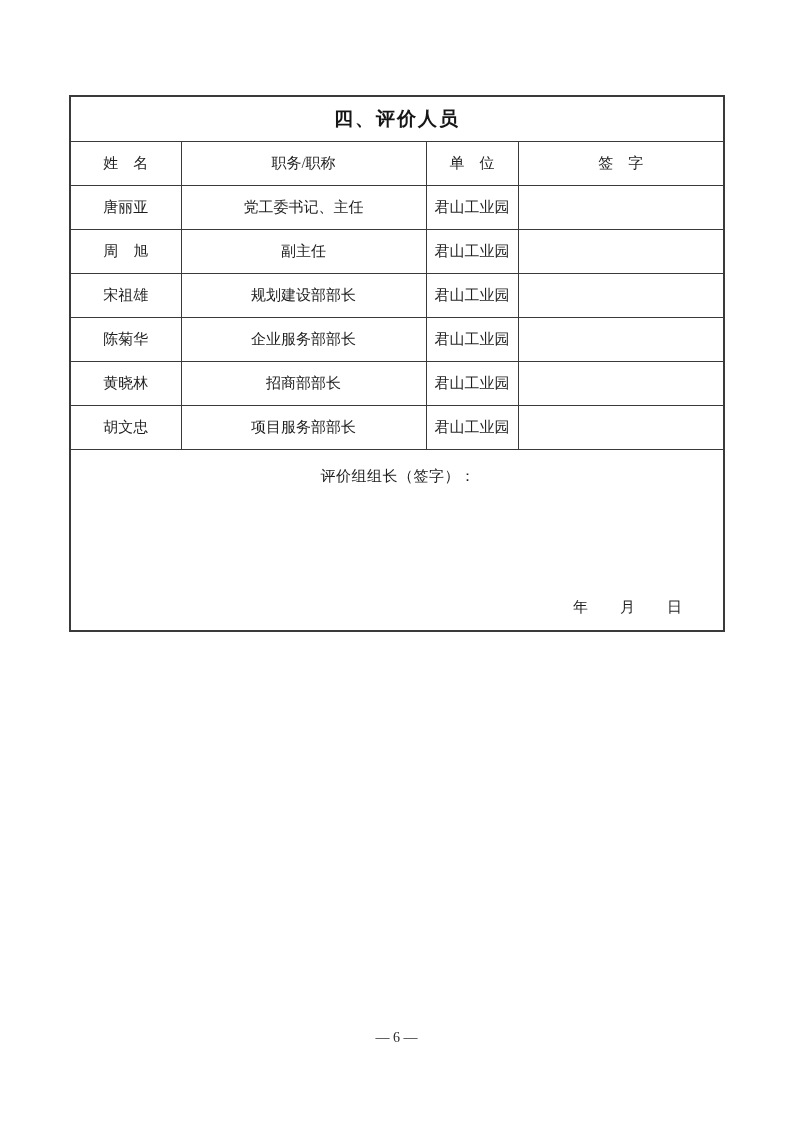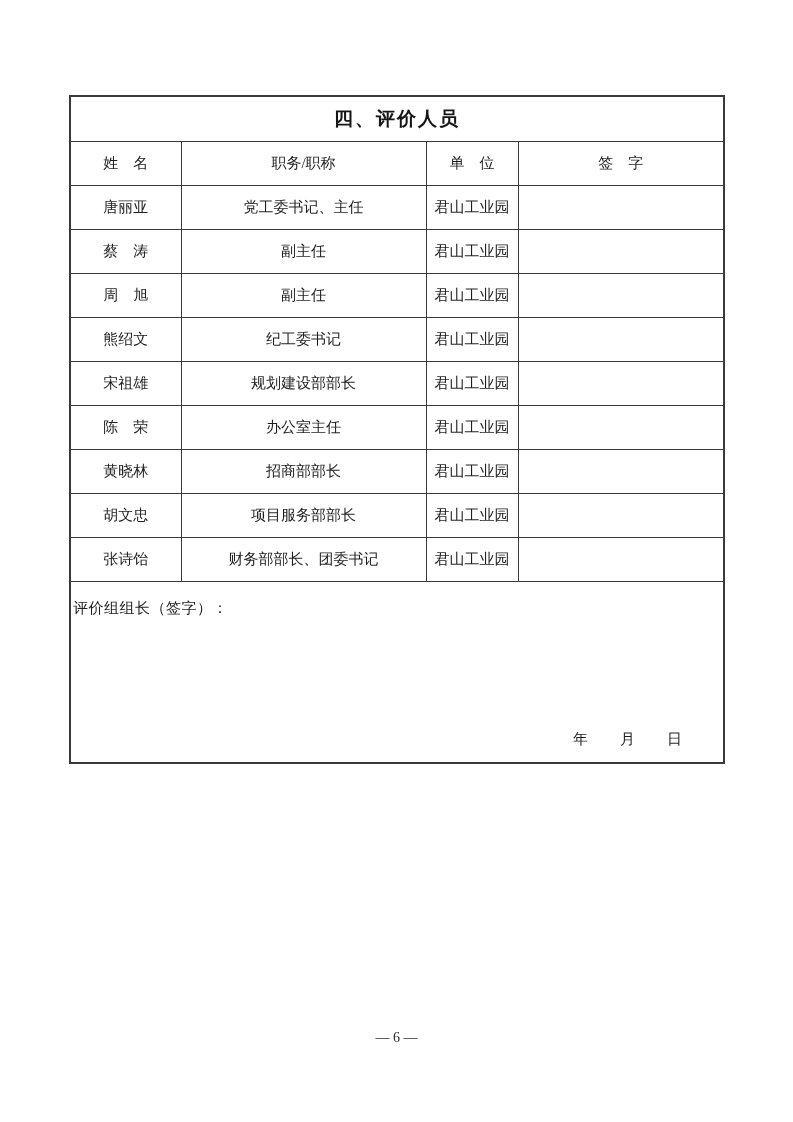--- a/index.html
+++ b/index.html
@@ -44,20 +44,21 @@
   .footer-row td {
     height: 180px;
     text-align: left;
     vertical-align: top;
     position: relative;
   }
   .leader-label {
     padding: 17px 0 0 2px;
     font-size: 15px;
     letter-spacing: 0.5px;
+    text-align: center;
   }
   .date-line {
     position: absolute;
     right: 41px;
     bottom: 13px;
     display: flex;
     gap: 32px;
     font-size: 15px;
   }
   .page-number {
@@ -94,77 +95,59 @@
       </tr>
     </tbody>
     <tbody id="rows-container">
   <tr class="data-row">
     <td class="c-name">唐丽亚</td>
     <td class="c-pos">党工委书记、主任</td>
     <td class="c-unit">君山工业园</td>
     <td class="c-sig"></td>
   </tr>
 
-  <tr class="data-row">
-    <td class="c-name">蔡　涛</td>
-    <td class="c-pos">副主任</td>
-    <td class="c-unit">君山工业园</td>
-    <td class="c-sig"></td>
-  </tr>
 
   <tr class="data-row">
     <td class="c-name">周　旭</td>
     <td class="c-pos">副主任</td>
     <td class="c-unit">君山工业园</td>
     <td class="c-sig"></td>
   </tr>
 
-  <tr class="data-row">
-    <td class="c-name">熊绍文</td>
-    <td class="c-pos">纪工委书记</td>
-    <td class="c-unit">君山工业园</td>
-    <td class="c-sig"></td>
-  </tr>
 
   <tr class="data-row">
     <td class="c-name">宋祖雄</td>
     <td class="c-pos">规划建设部部长</td>
     <td class="c-unit">君山工业园</td>
     <td class="c-sig"></td>
   </tr>
 
 
-
   <tr class="data-row">
-    <td class="c-name">陈　荣</td>
-    <td class="c-pos">办公室主任</td>
+    <td class="c-name">陈菊华</td>
+    <td class="c-pos">企业服务部部长</td>
     <td class="c-unit">君山工业园</td>
     <td class="c-sig"></td>
   </tr>
+
 
   <tr class="data-row">
     <td class="c-name">黄晓林</td>
     <td class="c-pos">招商部部长</td>
     <td class="c-unit">君山工业园</td>
     <td class="c-sig"></td>
   </tr>
 
   <tr class="data-row">
     <td class="c-name">胡文忠</td>
     <td class="c-pos">项目服务部部长</td>
     <td class="c-unit">君山工业园</td>
     <td class="c-sig"></td>
   </tr>
 
-  <tr class="data-row">
-    <td class="c-name">张诗饴</td>
-    <td class="c-pos">财务部部长、团委书记</td>
-    <td class="c-unit">君山工业园</td>
-    <td class="c-sig"></td>
-  </tr>
 </tbody>
     <tbody>
       <tr class="footer-row">
         <td colspan="4">
           <div class="leader-label">评价组组长（签字）：</div>
           <div class="date-line">
             <span>年</span>
             <span>月</span>
             <span>日</span>
           </div>

